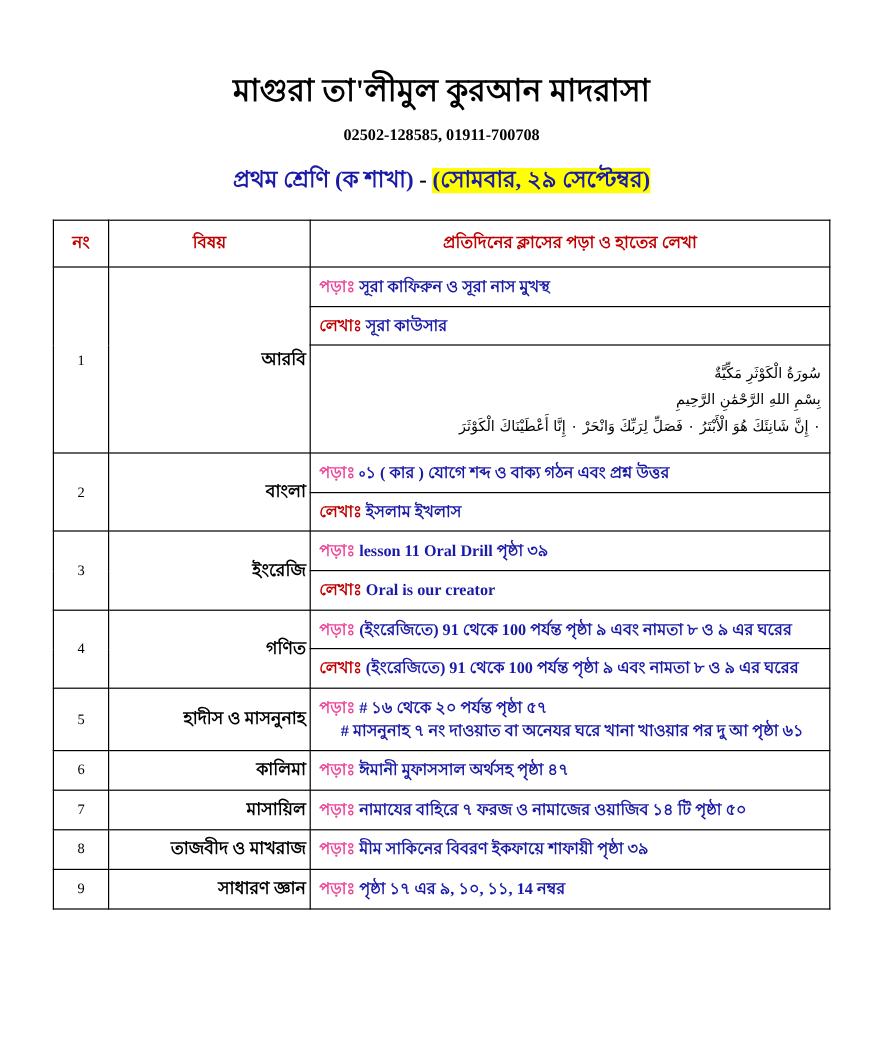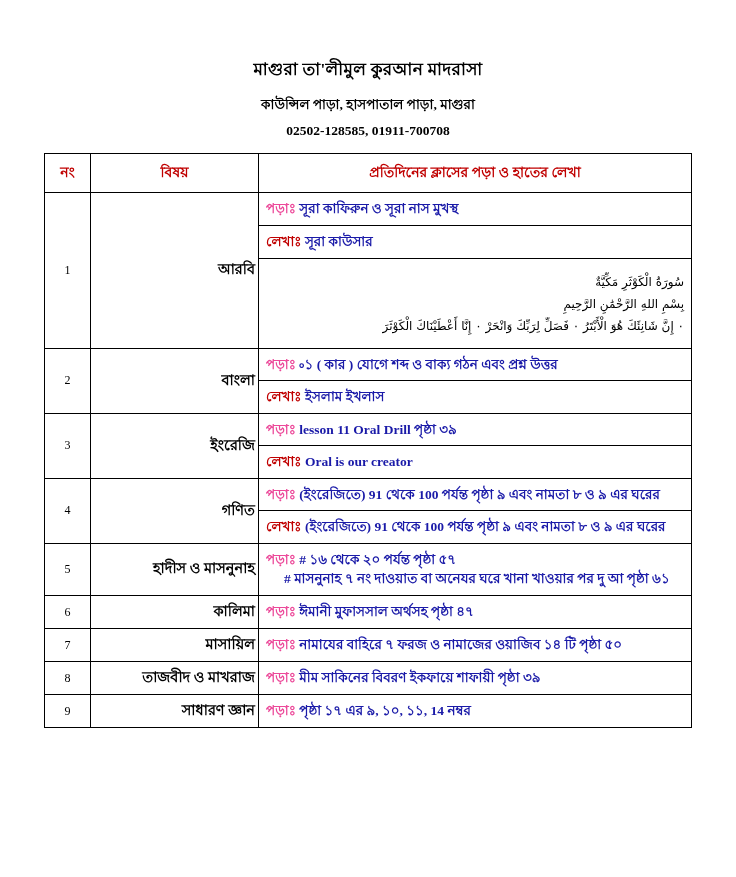--- a/index.html
+++ b/index.html
@@ -17,21 +17,21 @@
     width: 736px;
     height: 877px;
     box-sizing: border-box;
     padding: 60px 44px 0 44px;
     position: relative;
   }
   .header {
     text-align: center;
   }
   .school-name {
-    font-size: 17px;
+    font-size: 26px;
     font-weight: bold;
     letter-spacing: 0.3px;
     margin: 0 0 14px 0;
     line-height: 1.2;
   }
   .address {
     font-size: 13.5px;
     font-weight: bold;
     margin: 0 0 6px 0;
   }
@@ -122,22 +122,24 @@
     font-weight: bold;
   }
 </style>
 </head>
 <body>
 
 <div class="page">
 
   <div class="header">
     <div class="school-name">মাগুরা তা'লীমুল কুরআন মাদরাসা</div>
-    <div class="address">কাউন্সিল পাড়া, হাসপাতাল পাড়া, মাগুরা</div>
     <div class="phones">02502-128585, 01911-700708</div>
+    <div class="class-line">
+      <span class="class-left">প্রথম শ্রেণি (ক শাখা)</span><span class="class-dash"> - </span><span class="class-right">(সোমবার, ২৯ সেপ্টেম্বর)</span>
+    </div>
   </div>
 
   <table class="sheet">
     <colgroup>
       <col class="col-no">
       <col class="col-sub">
       <col class="col-work">
     </colgroup>
     <thead>
       <tr>

